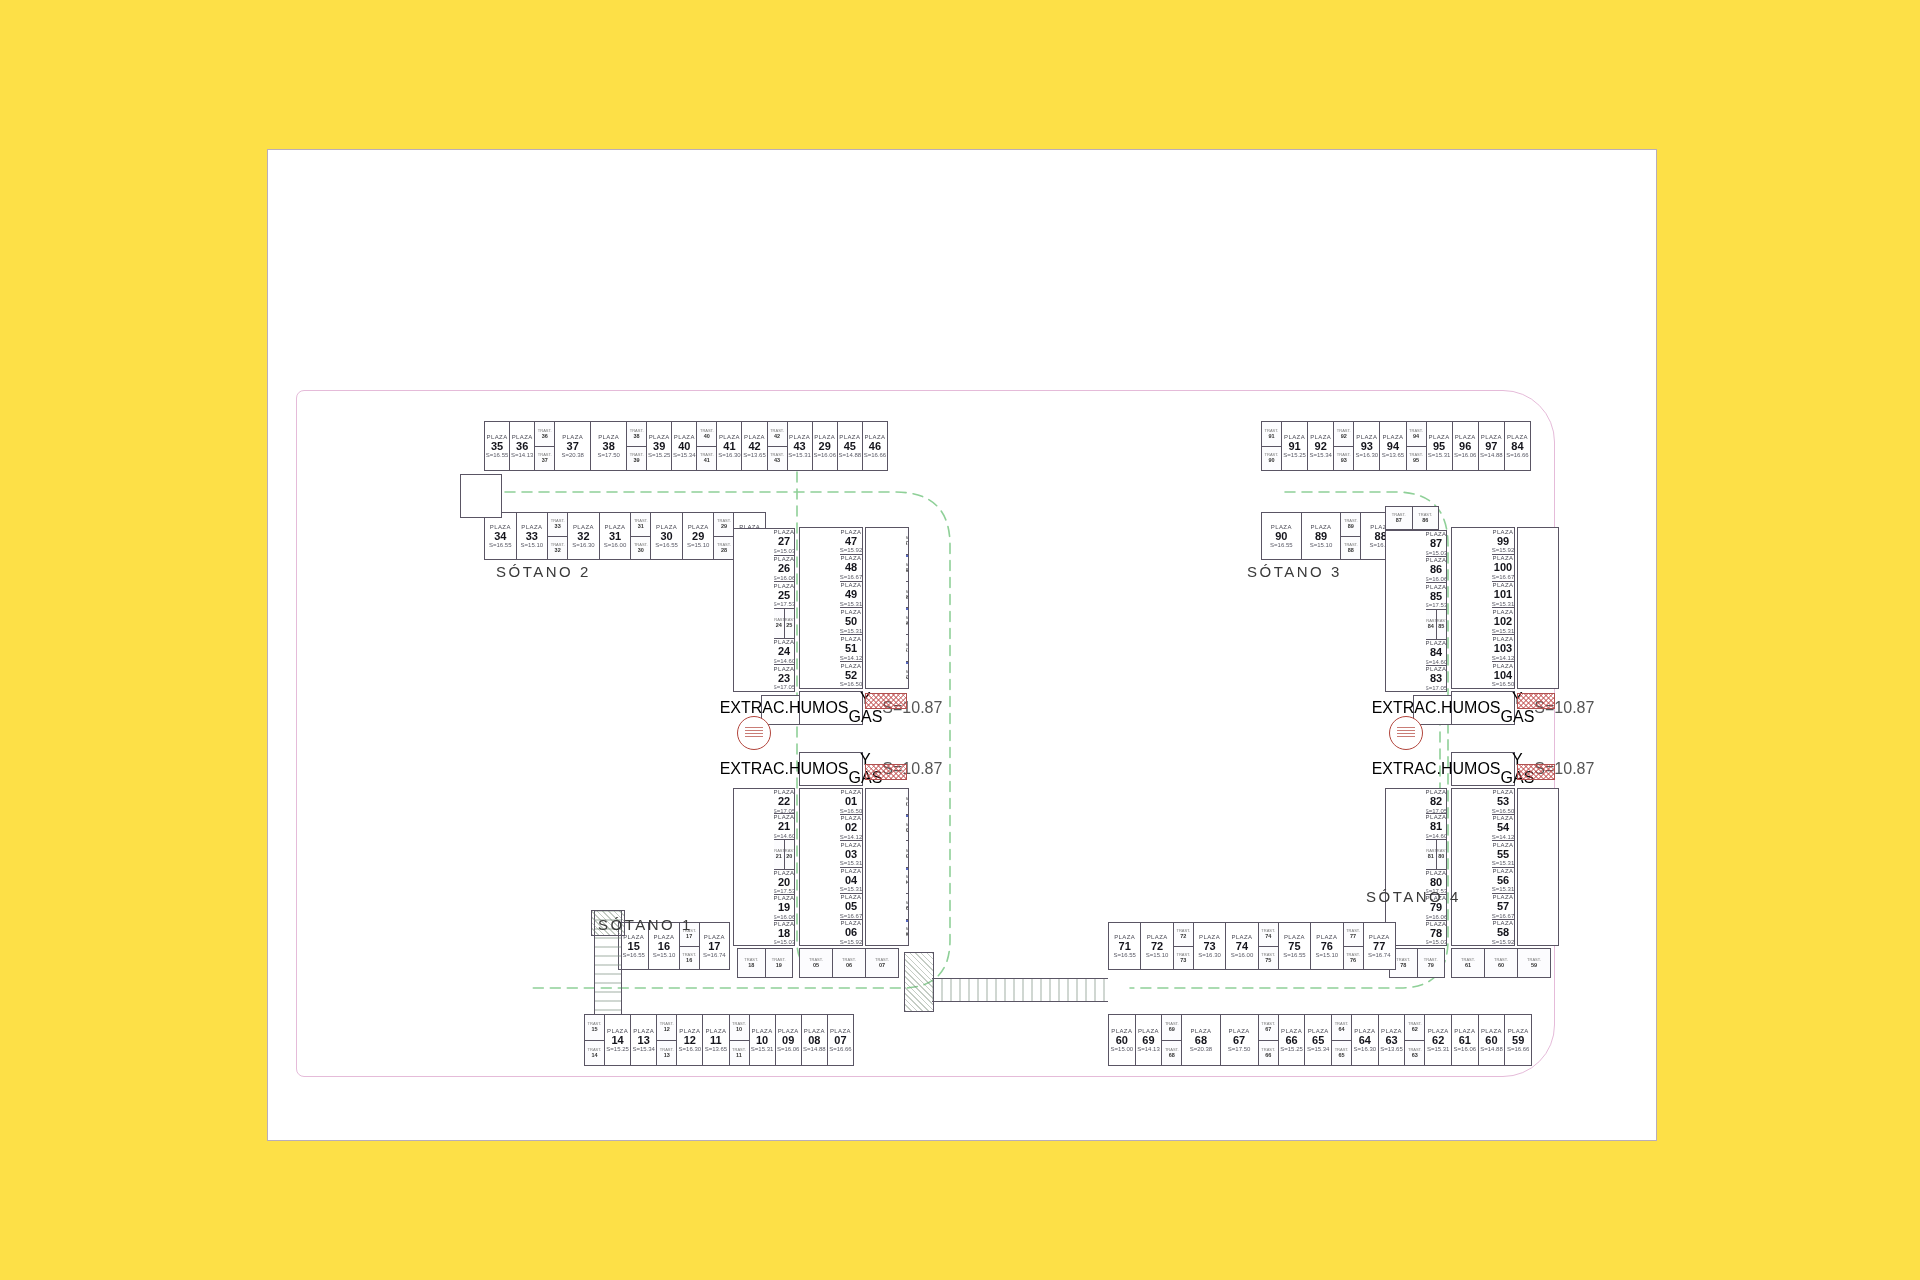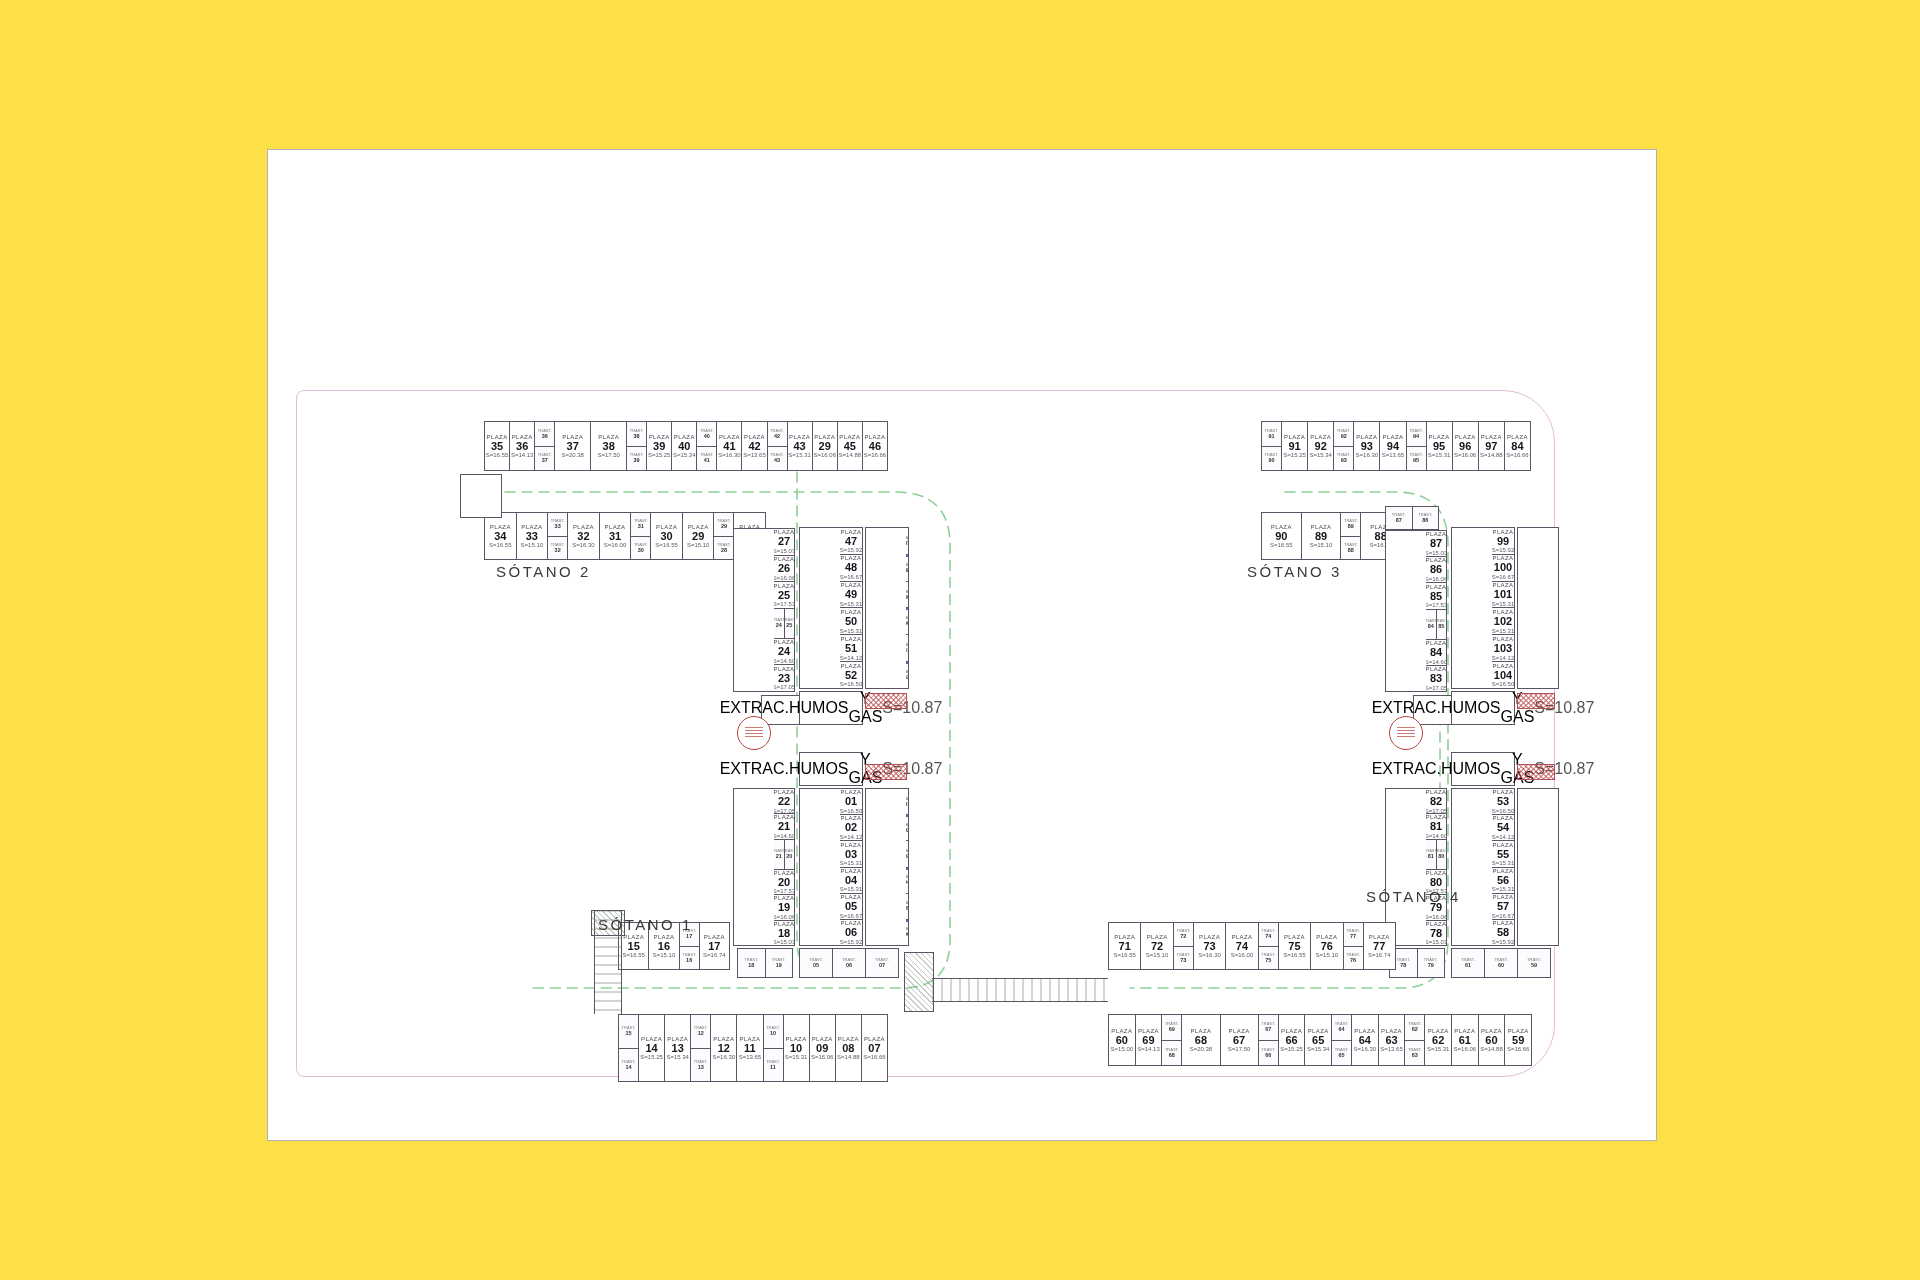--- a/index.html
+++ b/index.html
@@ -477,21 +477,21 @@
             <div class="tw">TRAST.</div>
             <div class="tn">16</div>
           </div>
         </div>
         <div class="pl">
           <div class="w">PLAZA</div>
           <div class="n">17</div>
           <div class="s">S=16.74</div>
         </div>
       </div>
-      <div class="g row" style="position: absolute; left: 618px; top: 1014px; width: 270px; height: 68px; text-align: right;">
+      <div class="g row" style="position: absolute; left: 584px; top: 1014px; width: 270px; height: 52px; text-align: right;">
         <div class="tp">
           <div class="tr">
             <div class="tw">TRAST.</div>
             <div class="tn">15</div>
           </div>
           <div class="tr">
             <div class="tw">TRAST.</div>
             <div class="tn">14</div>
           </div>
         </div>

